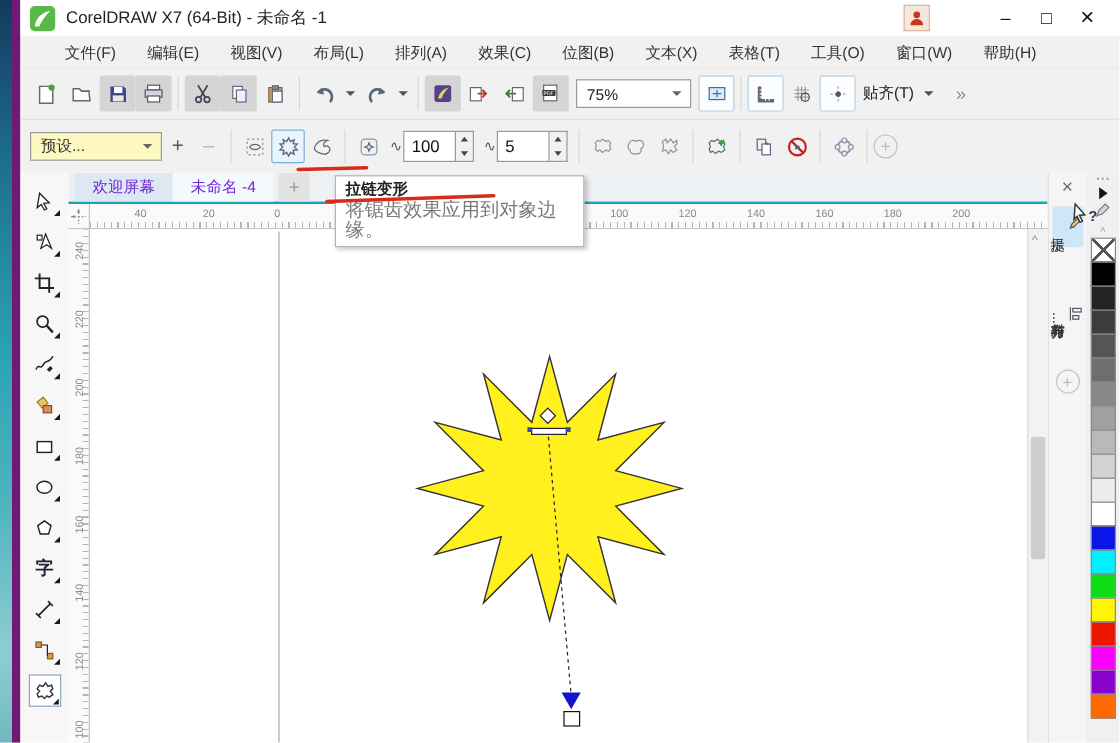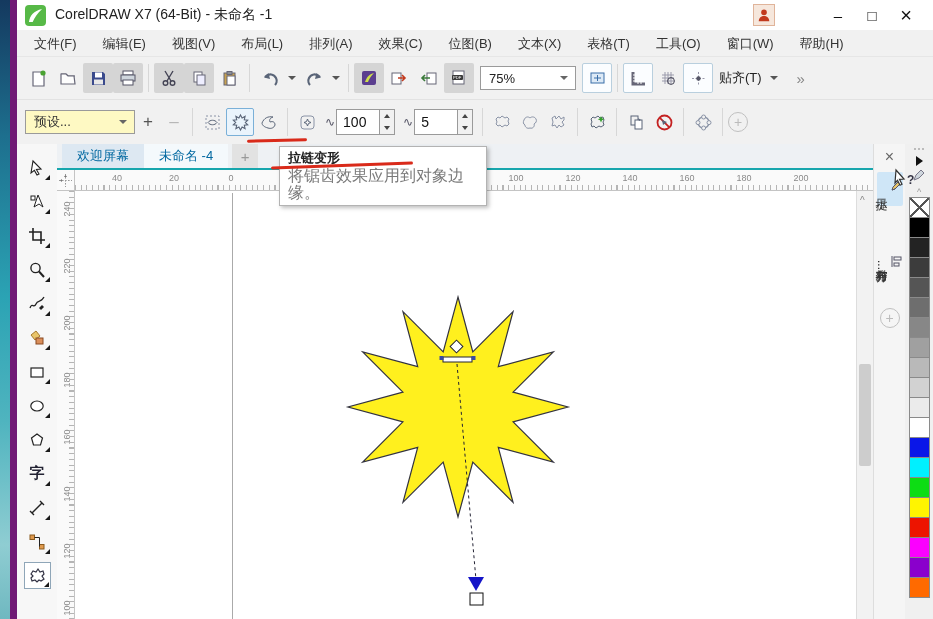--- a/index.html
+++ b/index.html
@@ -12,21 +12,21 @@
   
   .titlebar{height:30px;display:flex;align-items:center;padding:0 10px 0 8px;background:#fff;flex:0 0 auto}
   .app-logo{width:21px;height:21px;border-radius:4px;background:#57b947;display:flex;align-items:center;justify-content:center;margin-right:9px}
   .title-text{font-size:14px;color:#222}
   .titlebar-spacer{flex:1}
   .account-btn{width:22px;height:22px;border:1px solid #e0b49a;background:#f6e7dc;display:flex;align-items:center;justify-content:center;margin-right:46px}
   .winbtn{width:34px;height:24px;display:flex;align-items:center;justify-content:center;font-size:15px;color:#111}
   .winbtn.close{font-size:20px}
 
   
-  .menubar{height:27px;background:#f1f1f1;display:flex;align-items:center;padding-left:4px;flex:0 0 auto;border-bottom:1px solid #e6e6e6}
+  .menubar{height:27px;background:#f1f1f1;display:flex;align-items:center;padding-left:24px;flex:0 0 auto;border-bottom:1px solid #e6e6e6}
   .menu-item{padding:0 13px;font-size:13px;color:#333;line-height:27px}
 
   
   .toolbar{height:42px;background:#f1f1f1;display:flex;align-items:center;padding:0 6px;flex:0 0 auto}
   .tbtn{width:30px;height:30px;display:flex;align-items:center;justify-content:center;border-radius:2px;flex:0 0 auto}
   .tbtn.gray{background:#d5d5d5}
   .sep{width:1px;height:28px;background:#d7d7d7;margin:0 5px;flex:0 0 auto}
   .drop-arrow{width:0;height:0;border-left:4px solid transparent;border-right:4px solid transparent;border-top:4px solid #555;margin:0 3px}
   .combo{height:24px;background:#fff;border:1px solid #9a9a9a;display:flex;align-items:center;font-size:13px;color:#222}
   .zoom-combo{width:96px;margin:0 6px;padding-left:8px;justify-content:space-between}
@@ -56,21 +56,21 @@
   
   .body-row{flex:1;display:flex;min-height:0}
   .toolbox{width:40px;background:#f7f7f7;display:flex;flex-direction:column;align-items:center;padding-top:10px;gap:7px;flex:0 0 auto}
   .tool{width:27px;height:27px;position:relative;display:flex;align-items:center;justify-content:center}
   .tool .fly{position:absolute;right:1px;bottom:1px;width:0;height:0;border-left:5px solid transparent;border-bottom:5px solid #1a1a1a}
   .tool.active{border:1px solid #8fa6b8;background:#fff}
   .glyph-tool{font-size:15px;color:#223;font-weight:bold}
 
   .work-col{flex:1;display:flex;flex-direction:column;min-width:0}
   .docrow{height:26px;background:#eef1f4;border-bottom:2px solid #17a6ad;display:flex;align-items:stretch;padding-left:5px;flex:0 0 auto}
-  .tab{padding:0 15px;display:flex;align-items:center;font-size:13px;color:#0369a1}
+  .tab{padding:0 15px;display:flex;align-items:center;font-size:13px;color:#6d28d9}
   .tab.welcome{background:#dde8f2}
   .tab.active{background:#f4f9fc}
   .tab-add{width:26px;display:flex;align-items:center;justify-content:center;background:#e2e2e2;color:#999;font-size:15px;margin-left:4px}
 
   .ruler-row{height:21px;display:flex;flex:0 0 auto}
   .ruler-corner{width:18px;background:#fafafa;border-right:1px solid #c4c4c4;border-bottom:1px solid #c4c4c4;display:flex;align-items:center;justify-content:center}
   .hruler{flex:1;background:#fafafa;border-bottom:1px solid #c4c4c4;position:relative;overflow:hidden}
   .hruler::after{content:"";position:absolute;left:0;right:0;bottom:0;height:5px;
     background:repeating-linear-gradient(to right,#b5b5b5 0 1px,transparent 1px 5.7px)}
   .hruler .rlabel{position:absolute;top:3px;font-size:9px;color:#8a8a8a;transform:translateX(-50%)}

